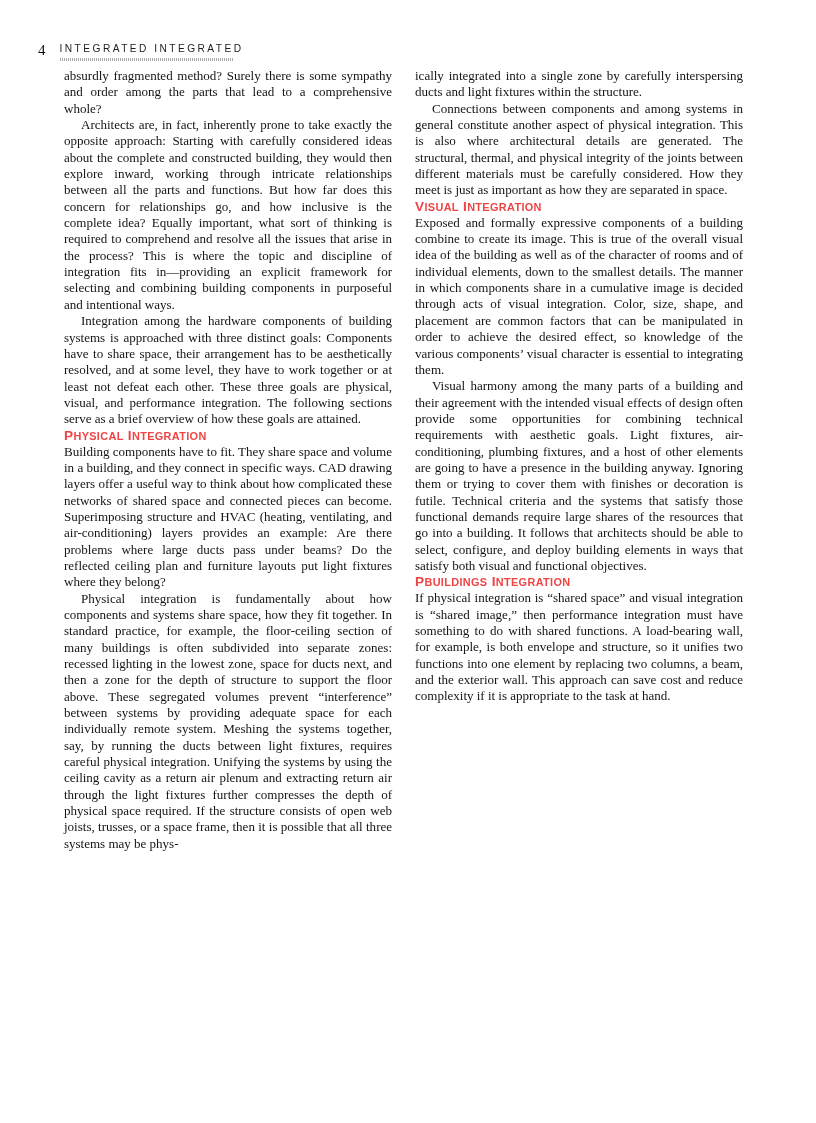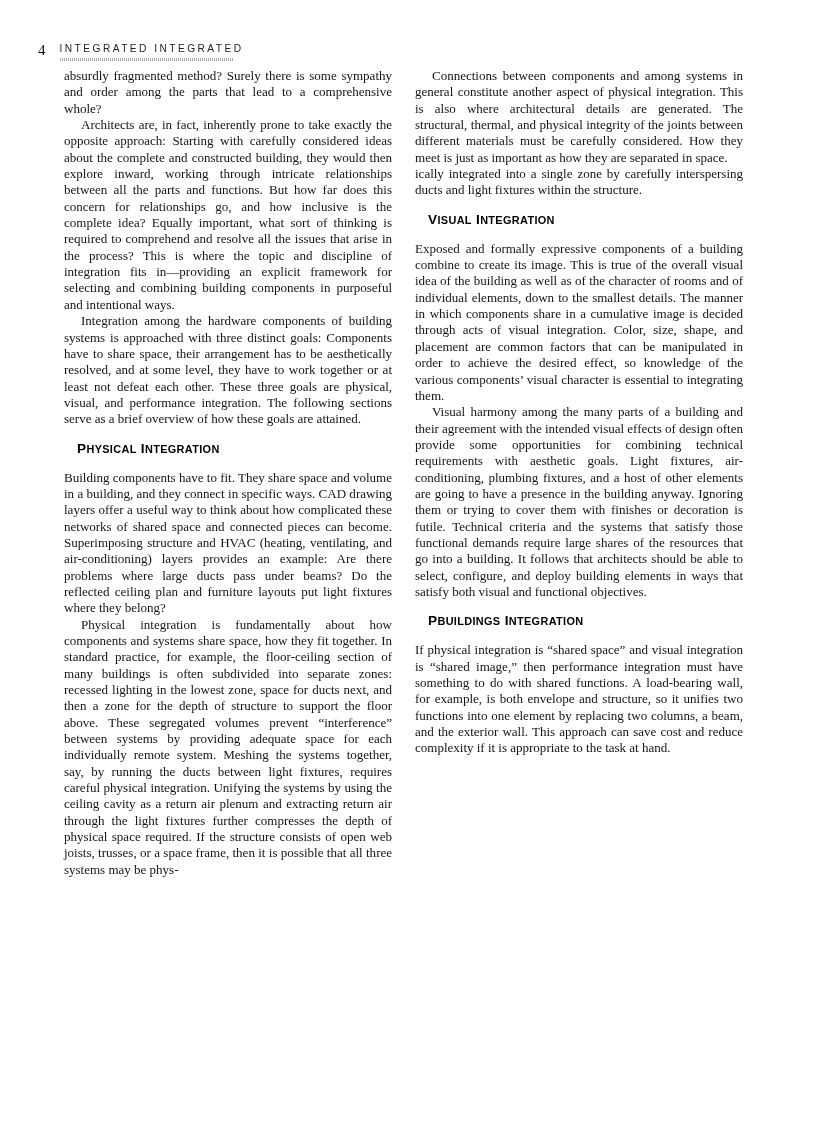--- a/index.html
+++ b/index.html
@@ -88,27 +88,27 @@
     hyphens: none;
     color: #141414;
     letter-spacing: -0.02px;
   }
   p.para.indent {
     text-indent: 17px;
   }
 
   
   h2.section-head {
-    margin: 13px;
+    margin: 0;
     font-family: "Liberation Sans", "DejaVu Sans", sans-serif;
     font-weight: bold;
     font-size: 13.6px;
     line-height: 16px;
     letter-spacing: .35px;
-    color: #000000;
+    color: #ef4444;
     white-space: nowrap;
   }
   h2.section-head .sc {
     font-size: 10.9px;
   }
 
   .gap-before-head { margin-top: 27px; }
   .gap-after-head  { margin-top: 19px; }
 </style>
 </head>
@@ -134,22 +134,22 @@
 
       <h2 class="section-head gap-before-head"><span>P</span><span class="sc">HYSICAL</span>&nbsp;<span>I</span><span class="sc">NTEGRATION</span></h2>
 
       <p class="para gap-after-head">Building components have to fit. They share space and volume in a building, and they connect in specific ways. CAD drawing layers offer a useful way to think about how complicated these networks of shared space and connected pieces can become. Superimposing structure and HVAC (heating, ventilating, and air-conditioning) layers provides an example: Are there problems where large ducts pass under beams? Do the reflected ceiling plan and furniture layouts put light fixtures where they belong?</p>
       <p class="para indent">Physical integration is fundamentally about how components and systems share space, how they fit together. In standard practice, for example, the floor-ceiling section of many buildings is often subdivided into separate zones: recessed lighting in the lowest zone, space for ducts next, and then a zone for the depth of structure to support the floor above. These segregated volumes prevent “interference” between systems by providing adequate space for each individually remote system. Meshing the systems together, say, by running the ducts between light fixtures, requires careful physical integration. Unifying the systems by using the ceiling cavity as a return air plenum and extracting return air through the light fixtures further compresses the depth of physical space required. If the structure consists of open web joists, trusses, or a space frame, then it is possible that all three systems may be phys-</p>
 
     </div>
 
     <div class="col">
 
+      <p class="para">ically integrated into a single zone by carefully interspersing ducts and light fixtures within the structure.</p>
       <p class="para indent">Connections between components and among systems in general constitute another aspect of physical integration. This is also where architectural details are generated. The structural, thermal, and physical integrity of the joints between different materials must be carefully considered. How they meet is just as important as how they are separated in space.</p>
-      <p class="para">ically integrated into a single zone by carefully interspersing ducts and light fixtures within the structure.</p>
 
       <h2 class="section-head gap-before-head"><span>V</span><span class="sc">ISUAL</span>&nbsp;<span>I</span><span class="sc">NTEGRATION</span></h2>
 
       <p class="para gap-after-head">Exposed and formally expressive components of a building combine to create its image. This is true of the overall visual idea of the building as well as of the character of rooms and of individual elements, down to the smallest details. The manner in which components share in a cumulative image is decided through acts of visual integration. Color, size, shape, and placement are common factors that can be manipulated in order to achieve the desired effect, so knowledge of the various components’ visual character is essential to integrating them.</p>
       <p class="para indent">Visual harmony among the many parts of a building and their agreement with the intended visual effects of design often provide some opportunities for combining technical requirements with aesthetic goals. Light fixtures, air-conditioning, plumbing fixtures, and a host of other elements are going to have a presence in the building anyway. Ignoring them or trying to cover them with finishes or decoration is futile. Technical criteria and the systems that satisfy those functional demands require large shares of the resources that go into a building. It follows that architects should be able to select, configure, and deploy building elements in ways that satisfy both visual and functional objectives.</p>
 
       <h2 class="section-head gap-before-head"><span>P</span><span class="sc">BUILDINGS</span>&nbsp;<span>I</span><span class="sc">NTEGRATION</span></h2>
 
       <p class="para gap-after-head">If physical integration is “shared space” and visual integration is “shared image,” then performance integration must have something to do with shared functions. A load-bearing wall, for example, is both envelope and structure, so it unifies two functions into one element by replacing two columns, a beam, and the exterior wall. This approach can save cost and reduce complexity if it is appropriate to the task at hand.</p>
 

